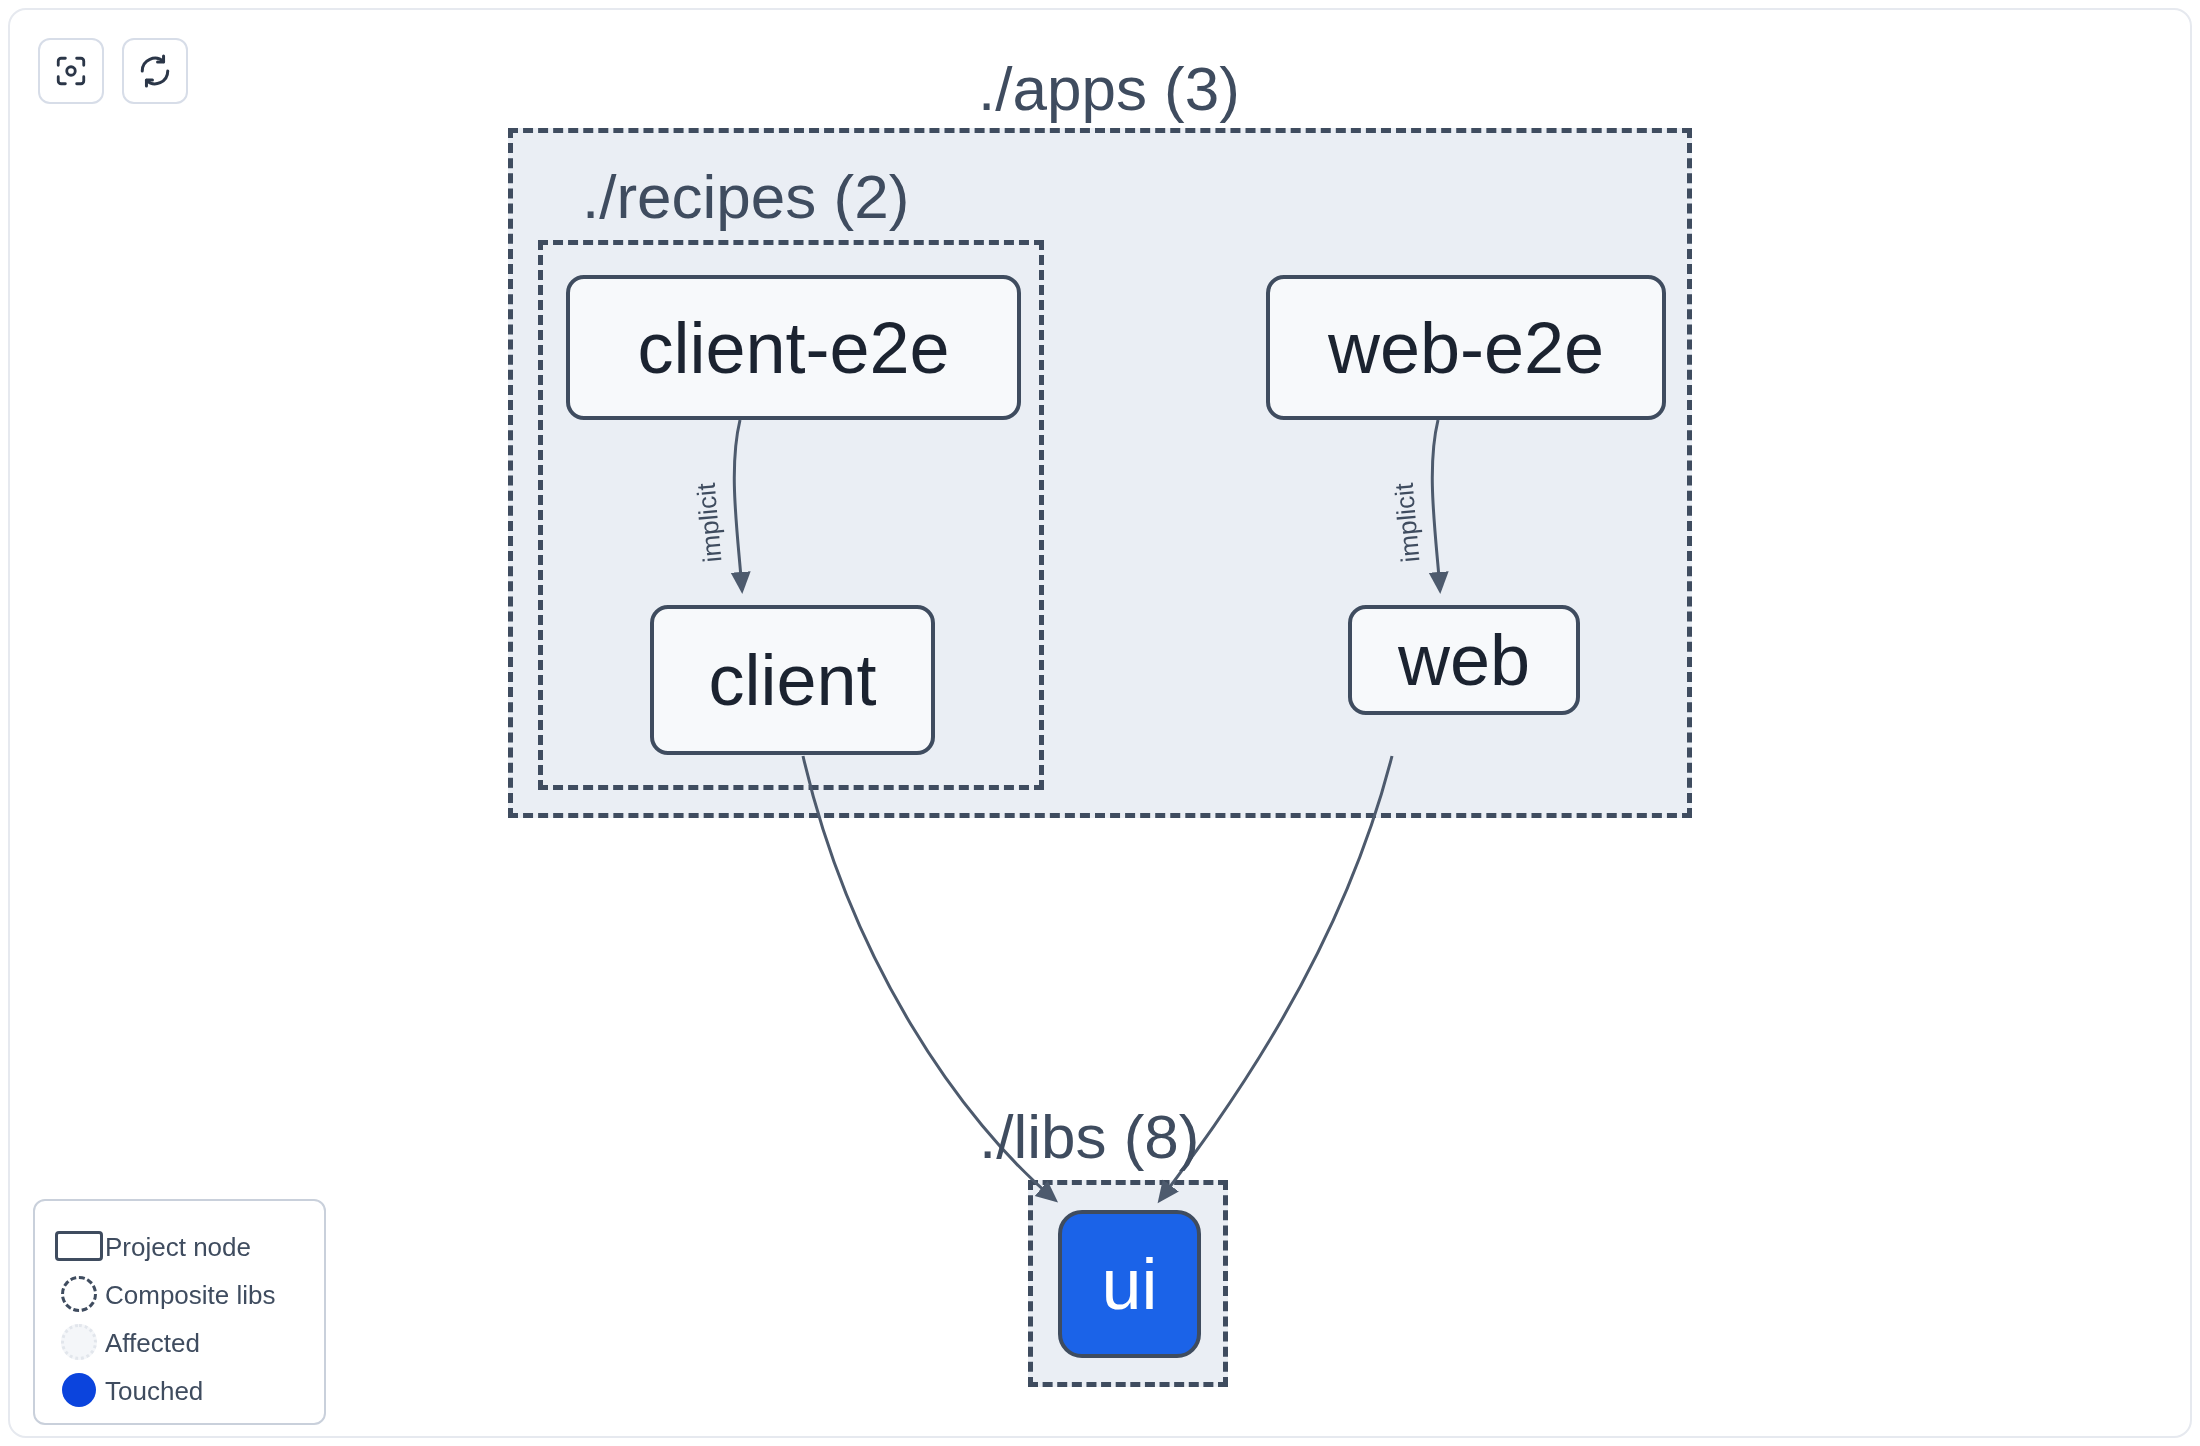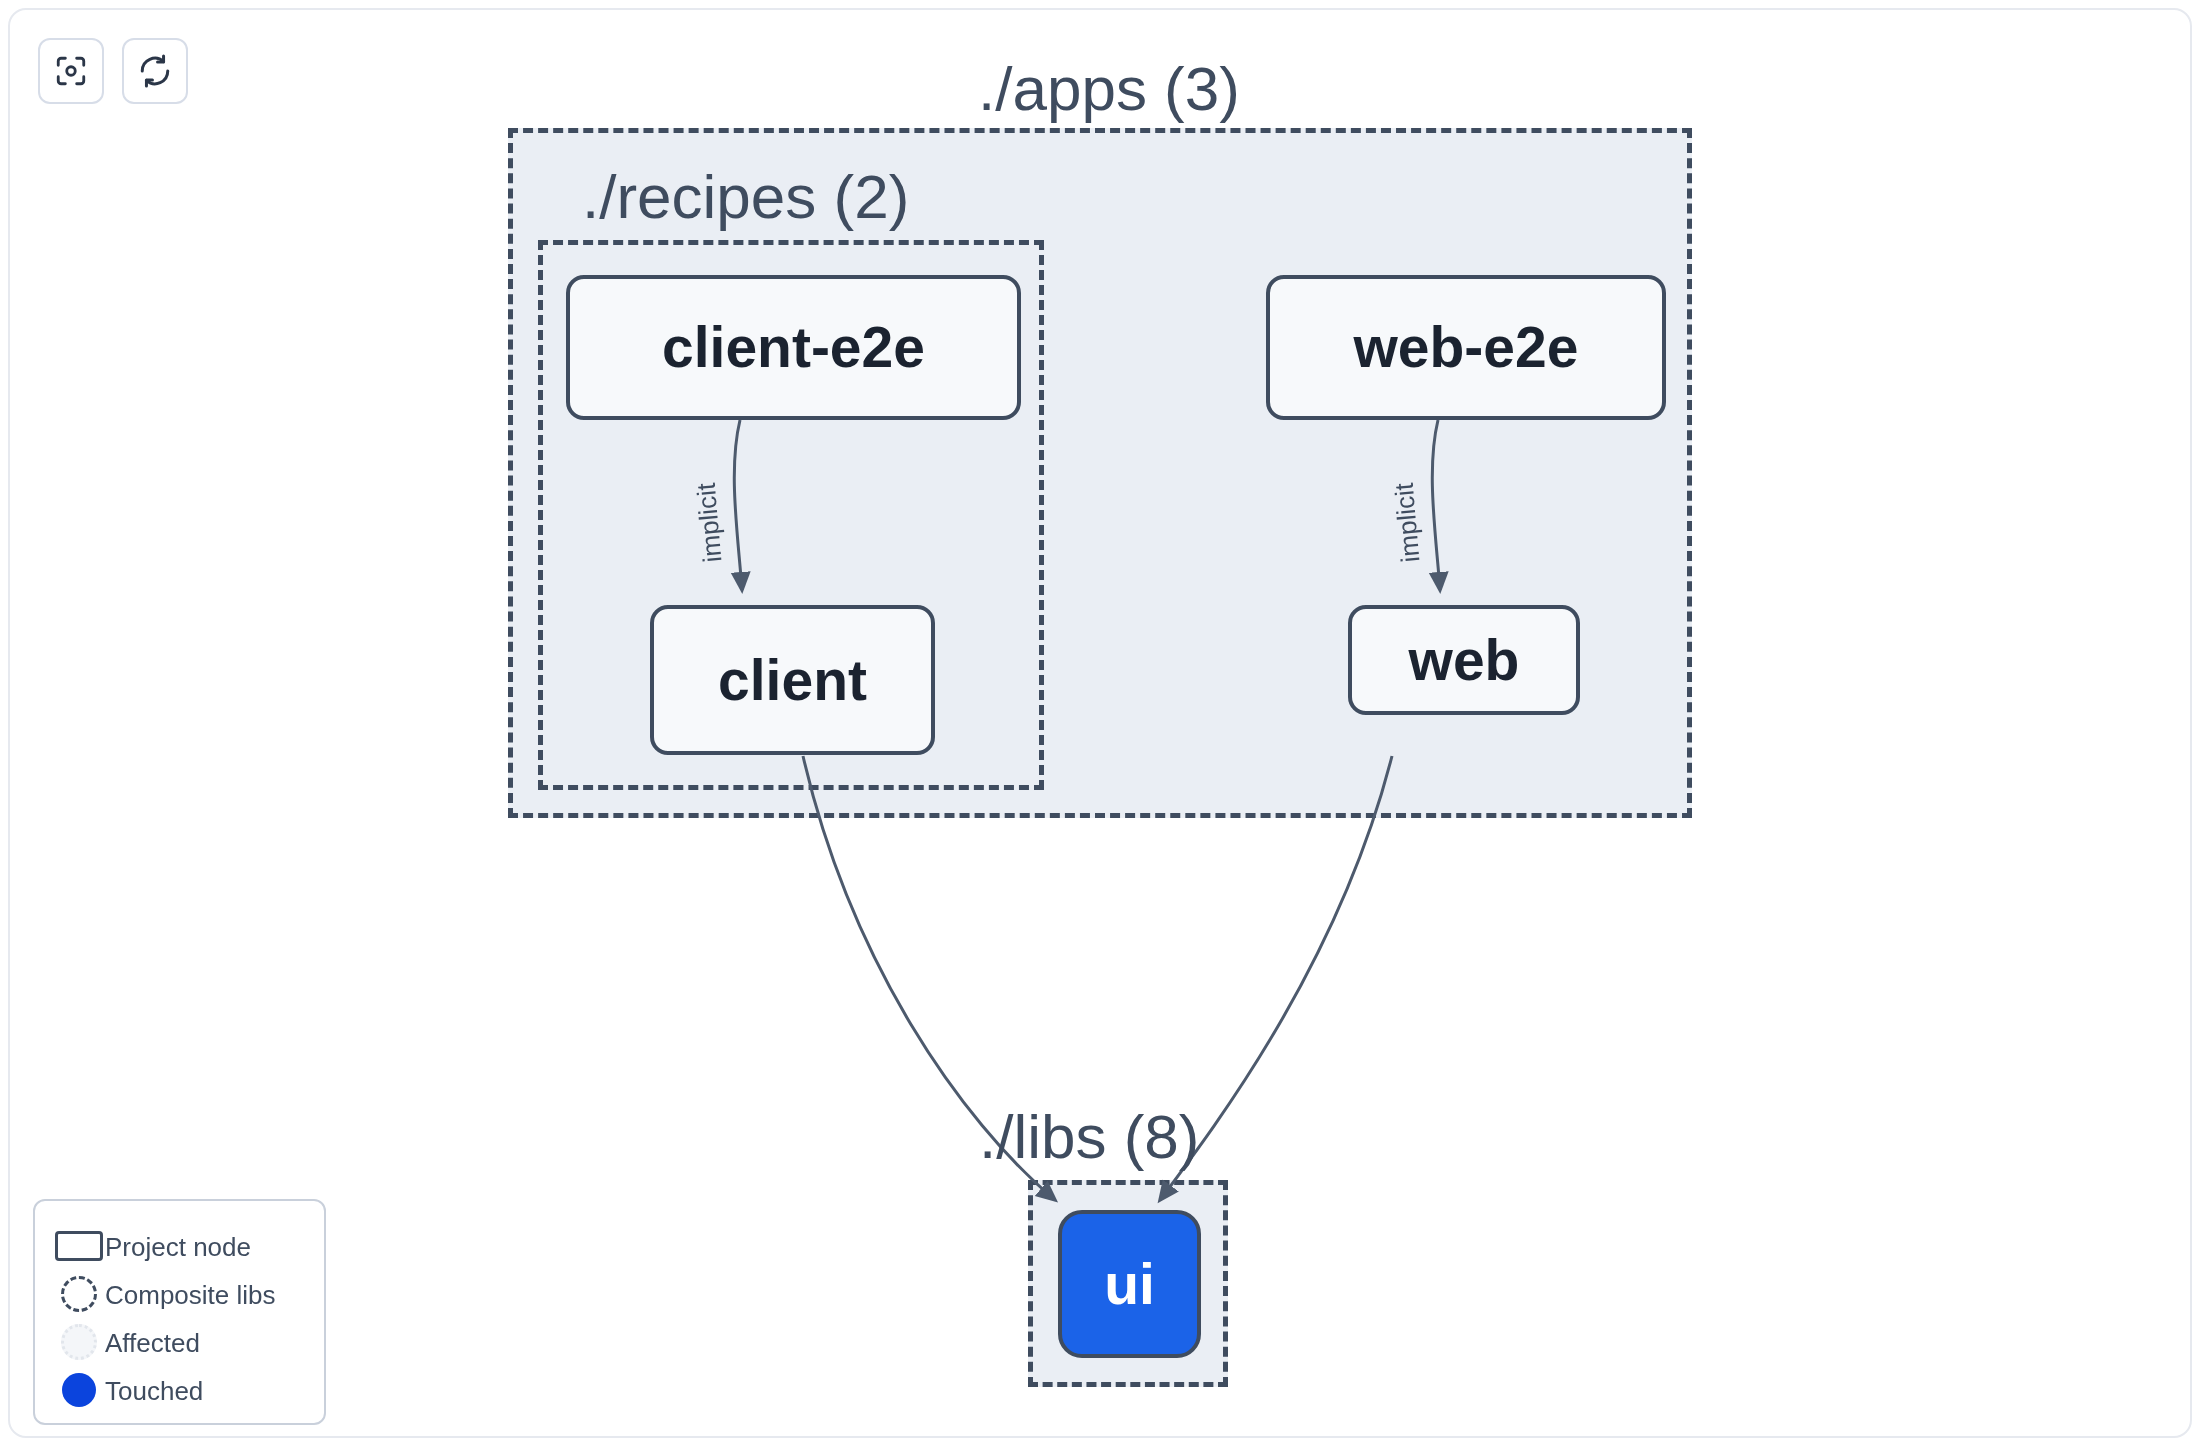--- a/index.html
+++ b/index.html
@@ -90,26 +90,25 @@
   .node {
     position: absolute;
     background: #f7f9fb;
     border: 4px solid #3f4c5f;
     border-radius: 18px;
     box-sizing: border-box;
     display: flex;
     align-items: center;
     justify-content: center;
     color: #1b2330;
-    font-size: 57px;
+    font-size: 72px;
     line-height: 1;
     z-index: 25;
     cursor: pointer;
     user-select: none;
-    font-weight: bold;
   }
   .node.touched {
     background: #1b63e8;
     border-color: #3f4c5f;
     border-radius: 24px;
     color: #ffffff;
   }
 
   
   #legend {

